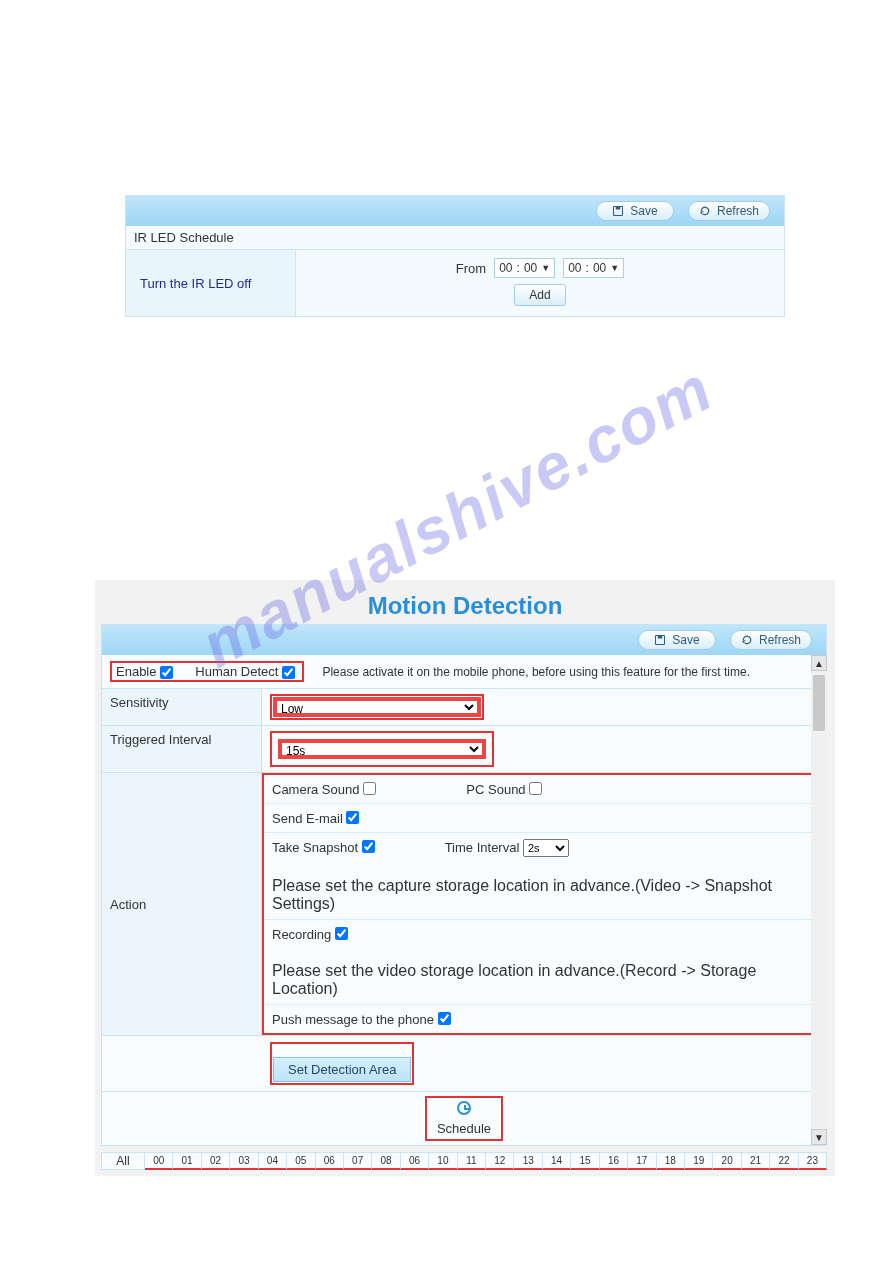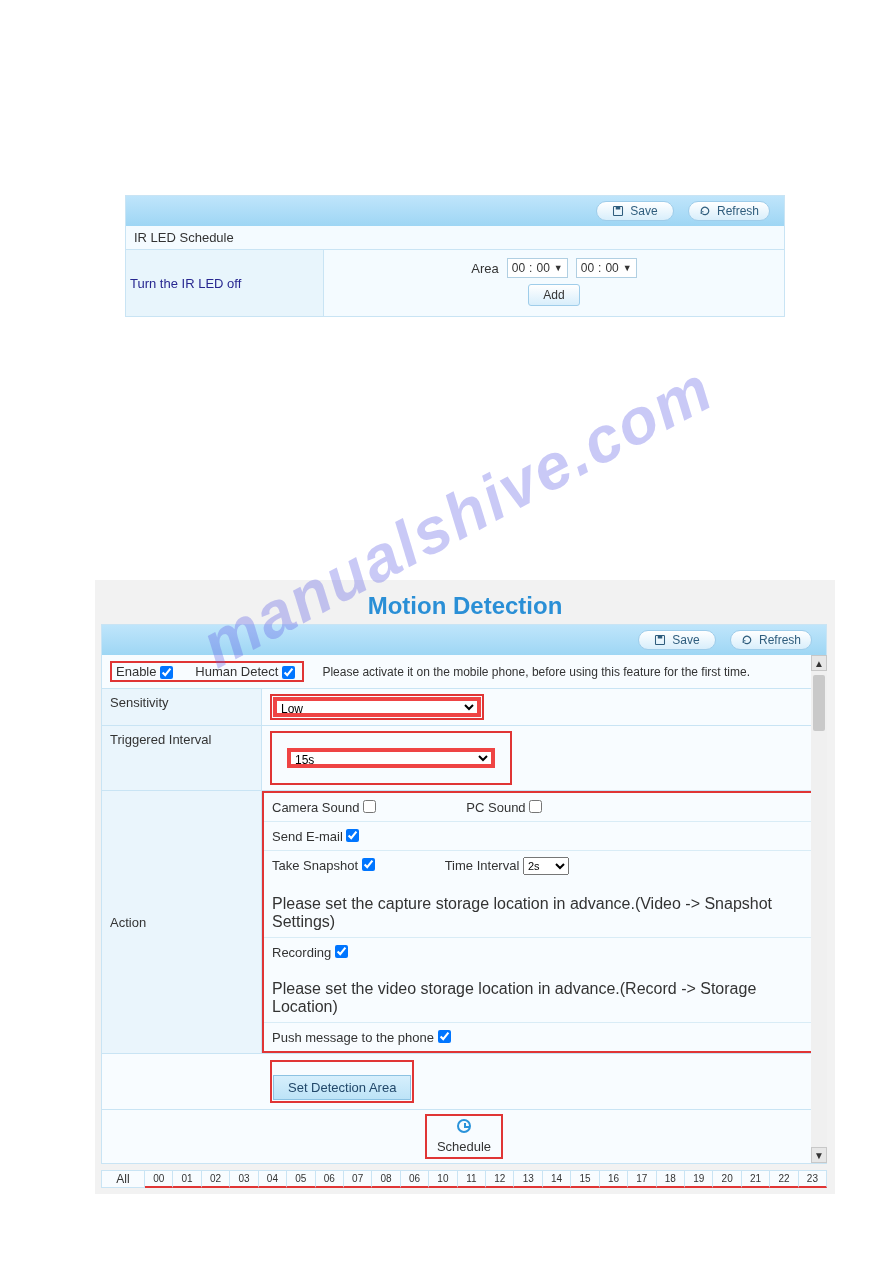--- a/index.html
+++ b/index.html
@@ -52,23 +52,23 @@
     gap: 6px; font-size: 12px; color: #2f5d7d; cursor: pointer;
     padding: 0 10px;
   }
   .pillbtn svg { width: 12px; height: 12px; }
   .section-head {
     padding: 4px 8px; background: #f4fbff; font-size: 13px; color: #333;
     border-bottom: 1px solid #c9e4f4;
   }
   .ir-row { display: flex; }
   .ir-label {
-    width: 198px; background: #e8f5fc;
+    width: 170px; background: #e8f5fc;
     border-right: 1px solid #c9e4f4;
-    display: flex; align-items: center; padding: 0 4px;
+    display: flex; align-items: center; padding: 0 14px;
     color: #272790; font-size: 13px;
   }
   .ir-body {
     flex: 1; background: #f4fbff;
     display: flex; flex-direction: column; align-items: center;
     padding: 8px 0 10px 0; gap: 6px;
   }
   .ir-time-row { display: flex; align-items: center; gap: 8px; }
   .timebox {
     display: inline-flex; align-items: center;
@@ -174,21 +174,21 @@
             <path d="M3 12v-3h3" fill="none" stroke="#2f5d7d" stroke-width="1.6"></path>
           </svg>
         <span>Refresh</span>
       </div>
     </div>
     <div class="section-head">IR LED Schedule</div>
     <div class="ir-row">
       <div class="ir-label">Turn the IR LED off</div>
       <div class="ir-body">
         <div class="ir-time-row">
-          <span>Area</span>
+          <span>From</span>
           <div class="timebox">
             <span>00</span>
             <span>:</span>
             <span>00</span>
             <span class="caret">▼</span>
           </div>
           <div class="timebox">
             <span>00</span>
             <span>:</span>
             <span>00</span>
@@ -243,21 +243,21 @@
             <select class="styled">
               <option>Low</option>
             </select>
           </span>
         </div>
       </div>
 
       <div class="row">
         <div class="label-col">Triggered Interval</div>
         <div class="val-col">
-          <span class="hl-red-box" style="display:inline-block;padding:15px;">
+          <span class="hl-red-box" style="display:inline-block;padding:6px;">
             <select class="styled">
               <option>15s</option>
             </select>
           </span>
         </div>
       </div>
 
       <div class="row">
         <div class="label-col" style="display:flex;align-items:center;text-align:center;">Action</div>
         <div class="val-col hl-red-box" style="padding:0;">

